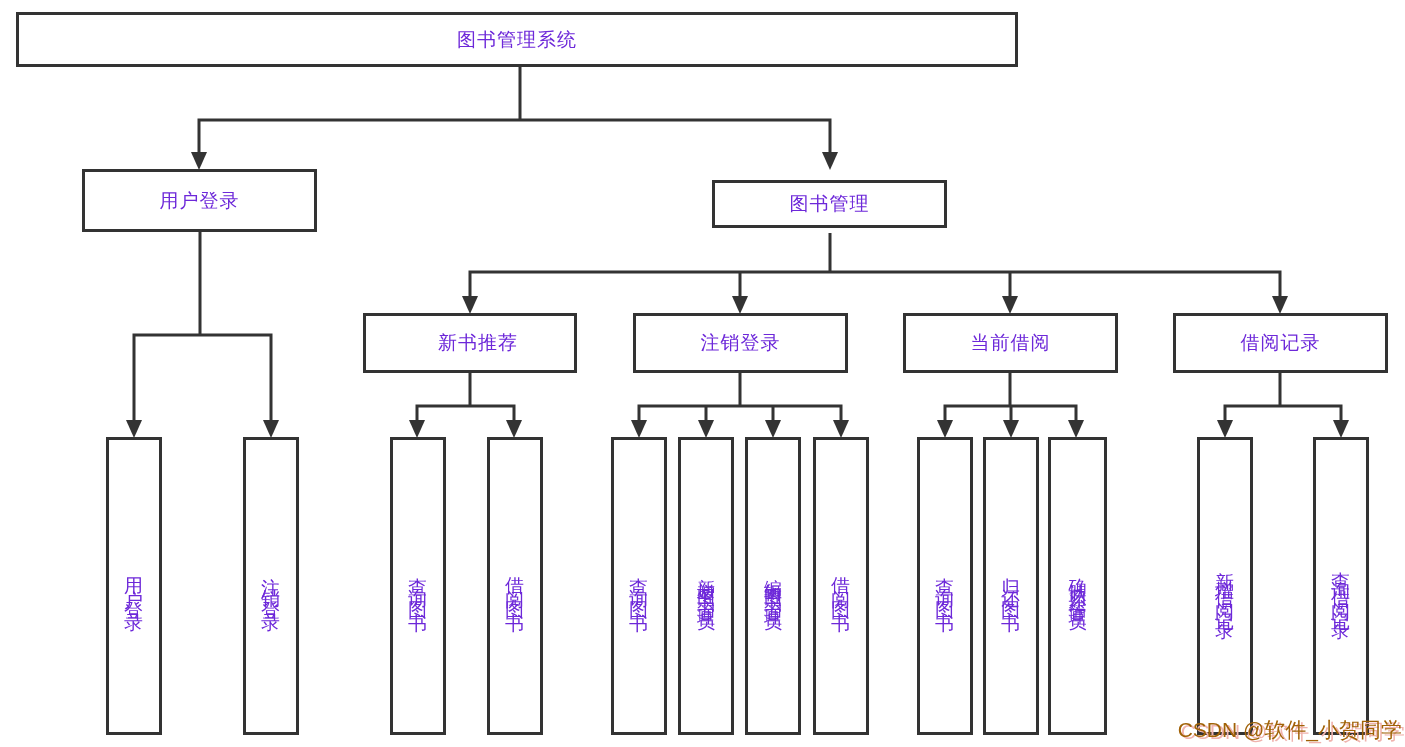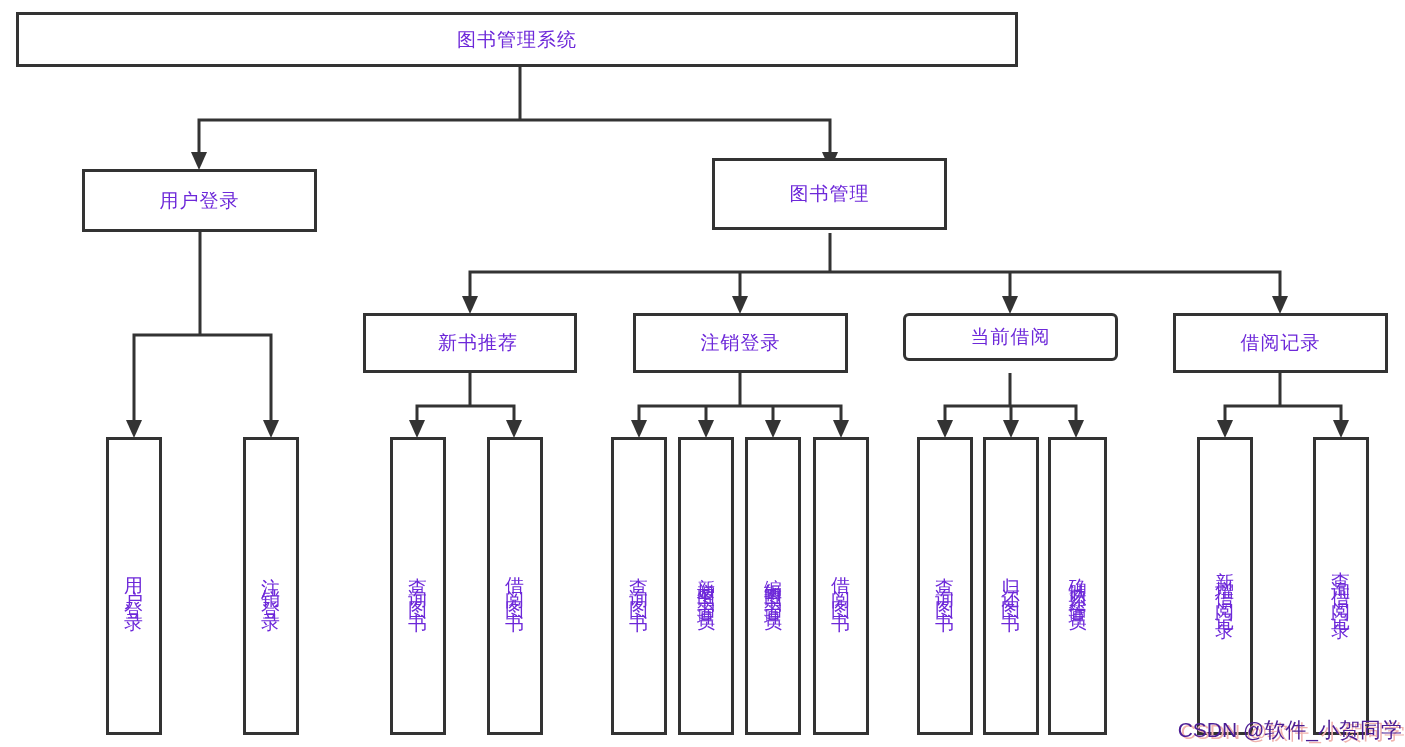--- a/index.html
+++ b/index.html
@@ -49,34 +49,34 @@
     letter-spacing: 5px;
   }
   .vbox.mid {
     letter-spacing: 10px;
   }
   .watermark {
     position: absolute;
     right: 3px;
     bottom: 3px;
     font-size: 21px;
-    color: #4c1d95;
+    color: #a16207;
     text-shadow: 3px 2px 0 #f0b3ae;
     white-space: nowrap;
     z-index: 5;
   }
 
   
   #n-root   { left: 16px;   top: 12px;  width: 1002px; height: 55px; }
   #n-login  { left: 82px;   top: 169px; width: 235px;  height: 63px; }
-  #n-mgmt   { left: 712px;  top: 158px; width: 235px;  height: 72px; }
+  #n-mgmt   { left: 712px;  top: 180px; width: 235px;  height: 48px; }
 
   #n-newbook { left: 363px;  top: 313px; width: 214px; height: 60px; padding-left: 16px; }
   #n-borrow  { left: 633px;  top: 313px; width: 215px; height: 60px; }
-  #n-current { left: 903px;  top: 313px; width: 215px; height: 48px; border-radius: 6px; }
+  #n-current { left: 903px;  top: 313px; width: 215px; height: 60px; }
   #n-records { left: 1173px; top: 313px; width: 215px; height: 60px; }
 
   .leaf { top: 437px; height: 298px; width: 56px; }
   #l-userlogin  { left: 106px;  }
   #l-logout     { left: 243px;  }
   #l-query1     { left: 390px;  }
   #l-borrow1    { left: 487px;  }
   #l-query2     { left: 611px;  }
   #l-addbook    { left: 678px;  }
   #l-editbook   { left: 745px;  }

